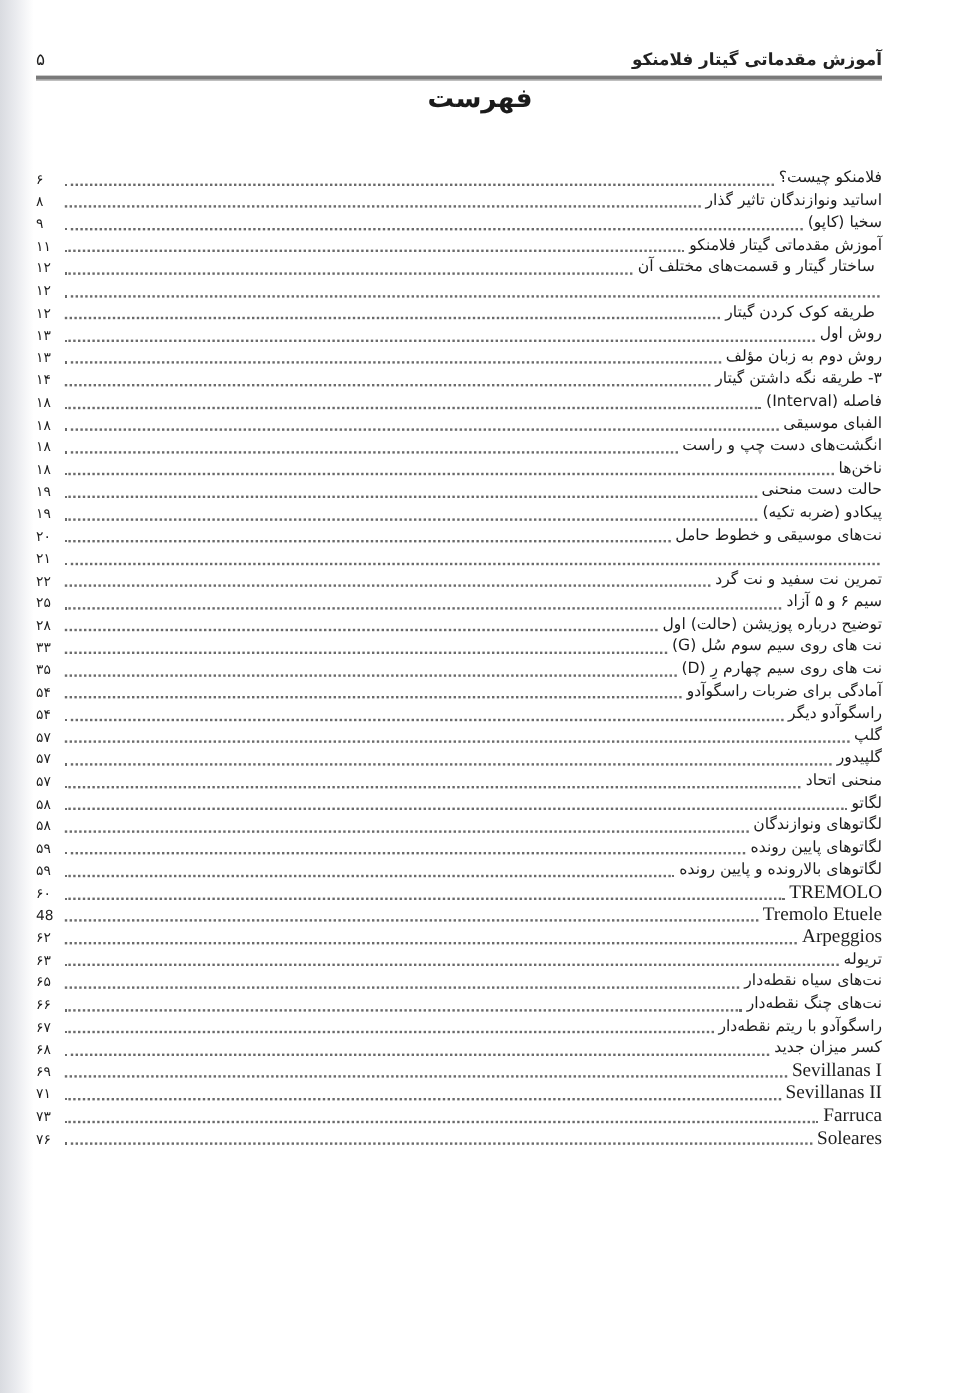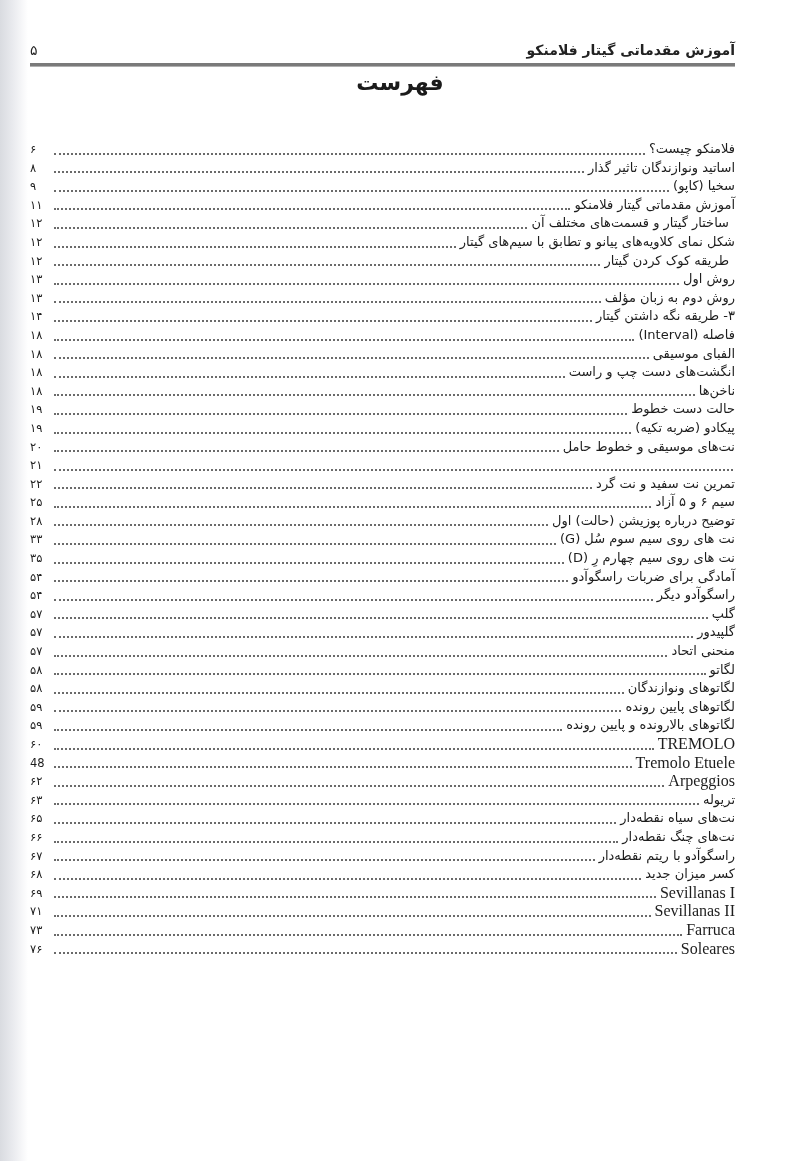--- a/index.html
+++ b/index.html
@@ -99,21 +99,20 @@
       <span class="label">آموزش مقدماتی گیتار فلامنکو</span>
       <span class="leader"></span>
       <span class="page">۱۱</span>
     </div>
     <div class="toc-row">
       <span class="label indent">ساختار گیتار و قسمت‌های مختلف آن</span>
       <span class="leader"></span>
       <span class="page">۱۲</span>
     </div>
     <div class="toc-row">
-      <span class="label">شکل نمای کلاویه‌های پیانو و تطابق با سیم‌های گیتار</span>
       <span class="leader"></span>
       <span class="page">۱۲</span>
     </div>
     <div class="toc-row">
       <span class="label indent">طریقه کوک کردن گیتار</span>
       <span class="leader"></span>
       <span class="page">۱۲</span>
     </div>
     <div class="toc-row">
       <span class="label">روش اول</span>
@@ -144,21 +143,21 @@
       <span class="label">انگشت‌های دست چپ و راست</span>
       <span class="leader"></span>
       <span class="page">۱۸</span>
     </div>
     <div class="toc-row">
       <span class="label">ناخن‌ها</span>
       <span class="leader"></span>
       <span class="page">۱۸</span>
     </div>
     <div class="toc-row">
-      <span class="label">حالت دست خطوط</span>
+      <span class="label">حالت دست منحنی</span>
       <span class="leader"></span>
       <span class="page">۱۹</span>
     </div>
     <div class="toc-row">
       <span class="label">پیکادو (ضربه تکیه)</span>
       <span class="leader"></span>
       <span class="page">۱۹</span>
     </div>
     <div class="toc-row">
       <span class="label">نت‌های موسیقی و خطوط حامل</span>

